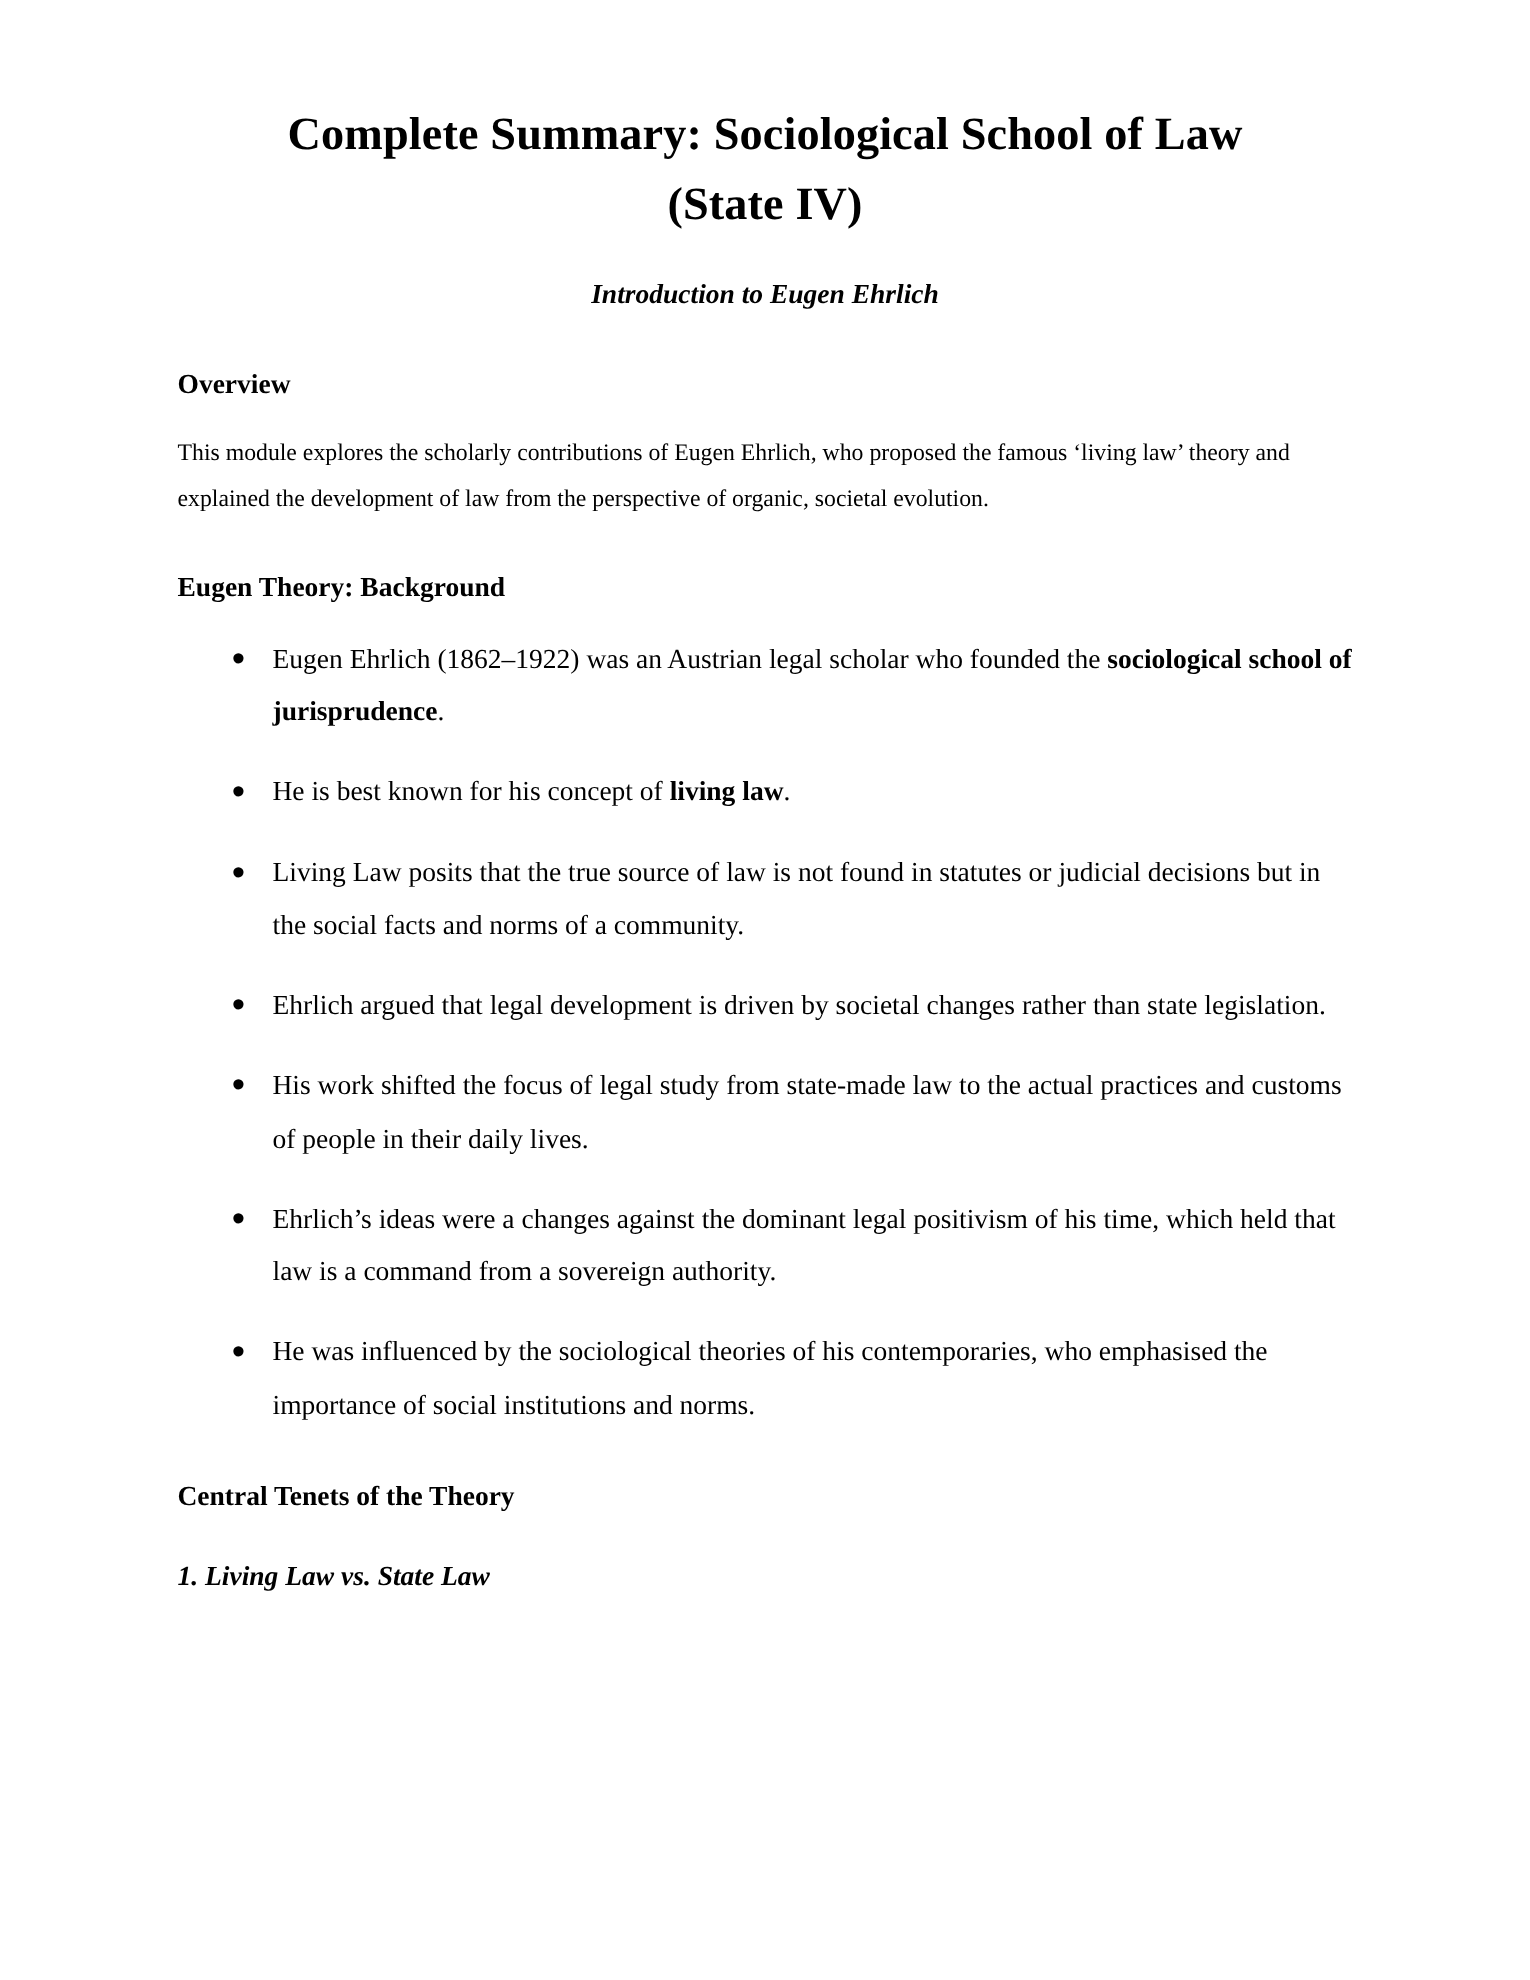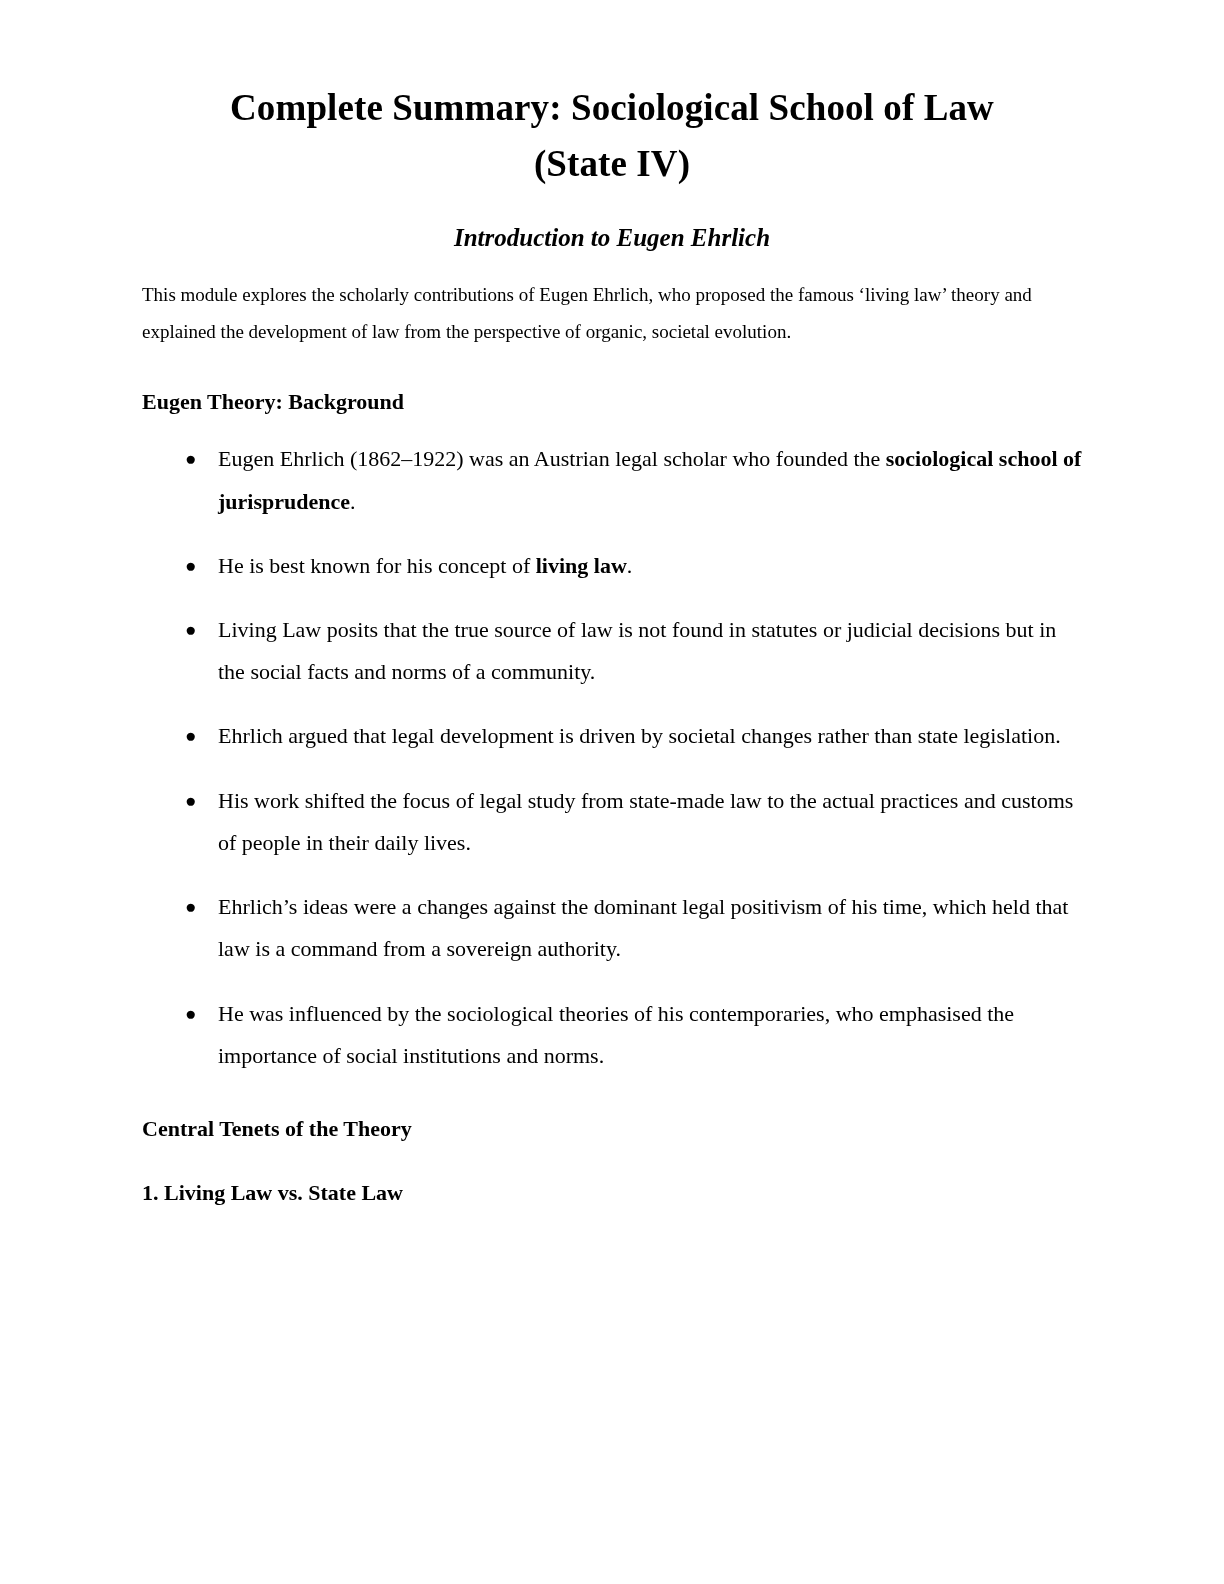--- a/index.html
+++ b/index.html
@@ -22,21 +22,21 @@
   }
   .doc-title {
     font-size: 37px;
     font-weight: bold;
     text-align: center;
     line-height: 1.52;
     margin: 0 0 4px 0;
     letter-spacing: 0.1px;
   }
   .doc-subtitle {
-    font-size: 25px;
+    font-size: 22px;
     font-weight: bold;
     font-style: italic;
     text-align: center;
     margin: 28px 0 0 0;
     line-height: 1.4;
   }
   .section-heading {
     font-size: 22px;
     font-weight: bold;
     margin: 36px 0 0 0;
@@ -70,34 +70,36 @@
     font-size: 19px;
     line-height: 2.22;
   }
   .bold-run { font-weight: bold; }
   .heading-gap-top { margin-top: 40px; }
   .heading-numbered {
     font-size: 22px;
     font-weight: bold;
     margin: 32px 0 0 0;
     line-height: 1.45;
+    font-style: italic;
   }
 </style>
 </head>
 <body>
 
 <div class="page">
 
   <h1 class="doc-title">
     <span>Complete Summary: Sociological School of Law</span><br>
     <span>(State IV)</span>
   </h1>
 
   <div class="doc-subtitle">Introduction to Eugen Ehrlich</div>
 
+  <div class="section-heading heading-gap-top">Overview</div>
 
   <p class="body-para">This module explores the scholarly contributions of Eugen Ehrlich, who proposed the famous ‘living law’ theory and explained the development of law from the perspective of organic, societal evolution.</p>
 
   <div class="section-heading">Eugen Theory: Background</div>
 
   <ul class="bullet-list">
     <li>
       <span class="bullet-dot">●</span>
       <span>Eugen Ehrlich (1862–1922) was an Austrian legal scholar who founded the </span><span class="bold-run">sociological school of jurisprudence</span><span>.</span>
     </li>

